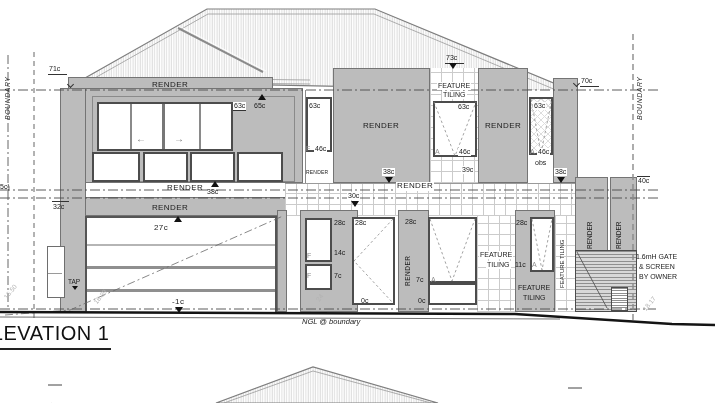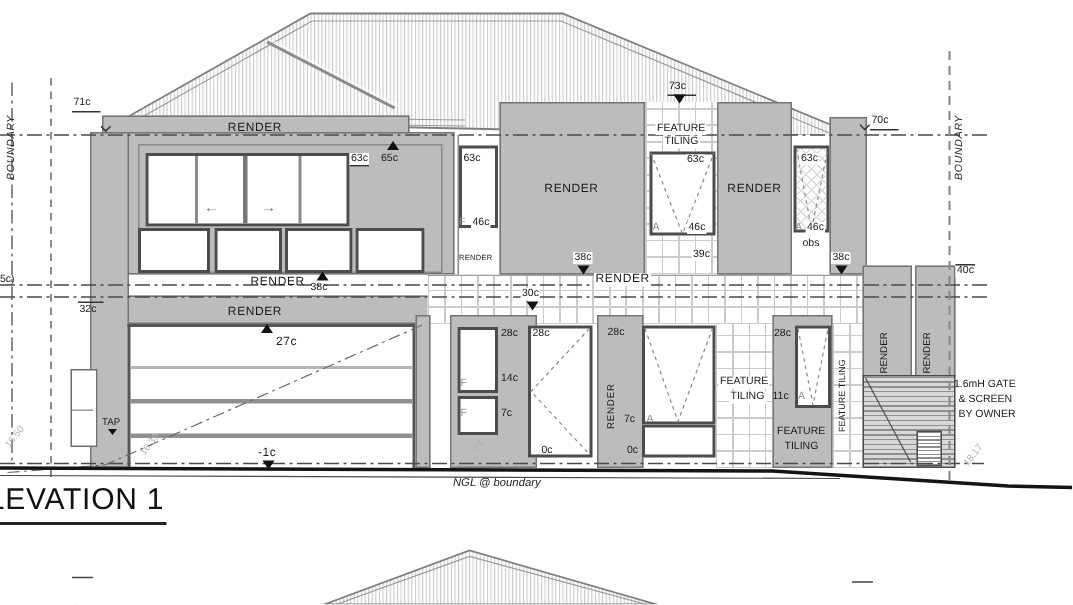--- a/index.html
+++ b/index.html
@@ -183,21 +183,21 @@
   <div class="lb" style="left:0px;top:183px;">5c)</div>
   <div class="lb ol" style="left:52px;top:201px;">32c</div>
   <div class="lb lb2" style="left:167px;top:184px;">RENDER</div>
   <div class="tri-up" style="left:211px;top:181px;"></div>
   <div class="lb" style="left:207px;top:188px;">38c</div>
   <div class="lb lb2 wbg" style="left:396px;top:182px;">RENDER</div>
   <div class="lb wbg" style="left:347px;top:192px;">30c</div>
   <div class="tri-down" style="left:351px;top:201px;"></div>
 
   <div class="tri-up" style="left:174px;top:216px;"></div>
-  <div class="lb lb2" style="left:184px;top:224px;">27c</div>
+  <div class="lb lb2" style="left:154px;top:224px;">27c</div>
   <div class="lb lb2" style="left:172px;top:298px;">-1c</div>
   <div class="tri-down" style="left:175px;top:307px;"></div>
   <div class="lb" style="left:68px;top:278px;font-size:6.5px;">TAP</div>
   <div class="tri-down" style="left:72px;top:286px;border-left-width:3px;border-right-width:3px;border-top-width:4px;"></div>
 
   <div class="lb" style="left:334px;top:219px;">28c</div>
   <div class="lb" style="left:334px;top:249px;">14c</div>
   <div class="lb" style="left:334px;top:272px;">7c</div>
   <div class="lb dim" style="left:307px;top:252px;">F</div>
   <div class="lb dim" style="left:307px;top:272px;">F</div>

